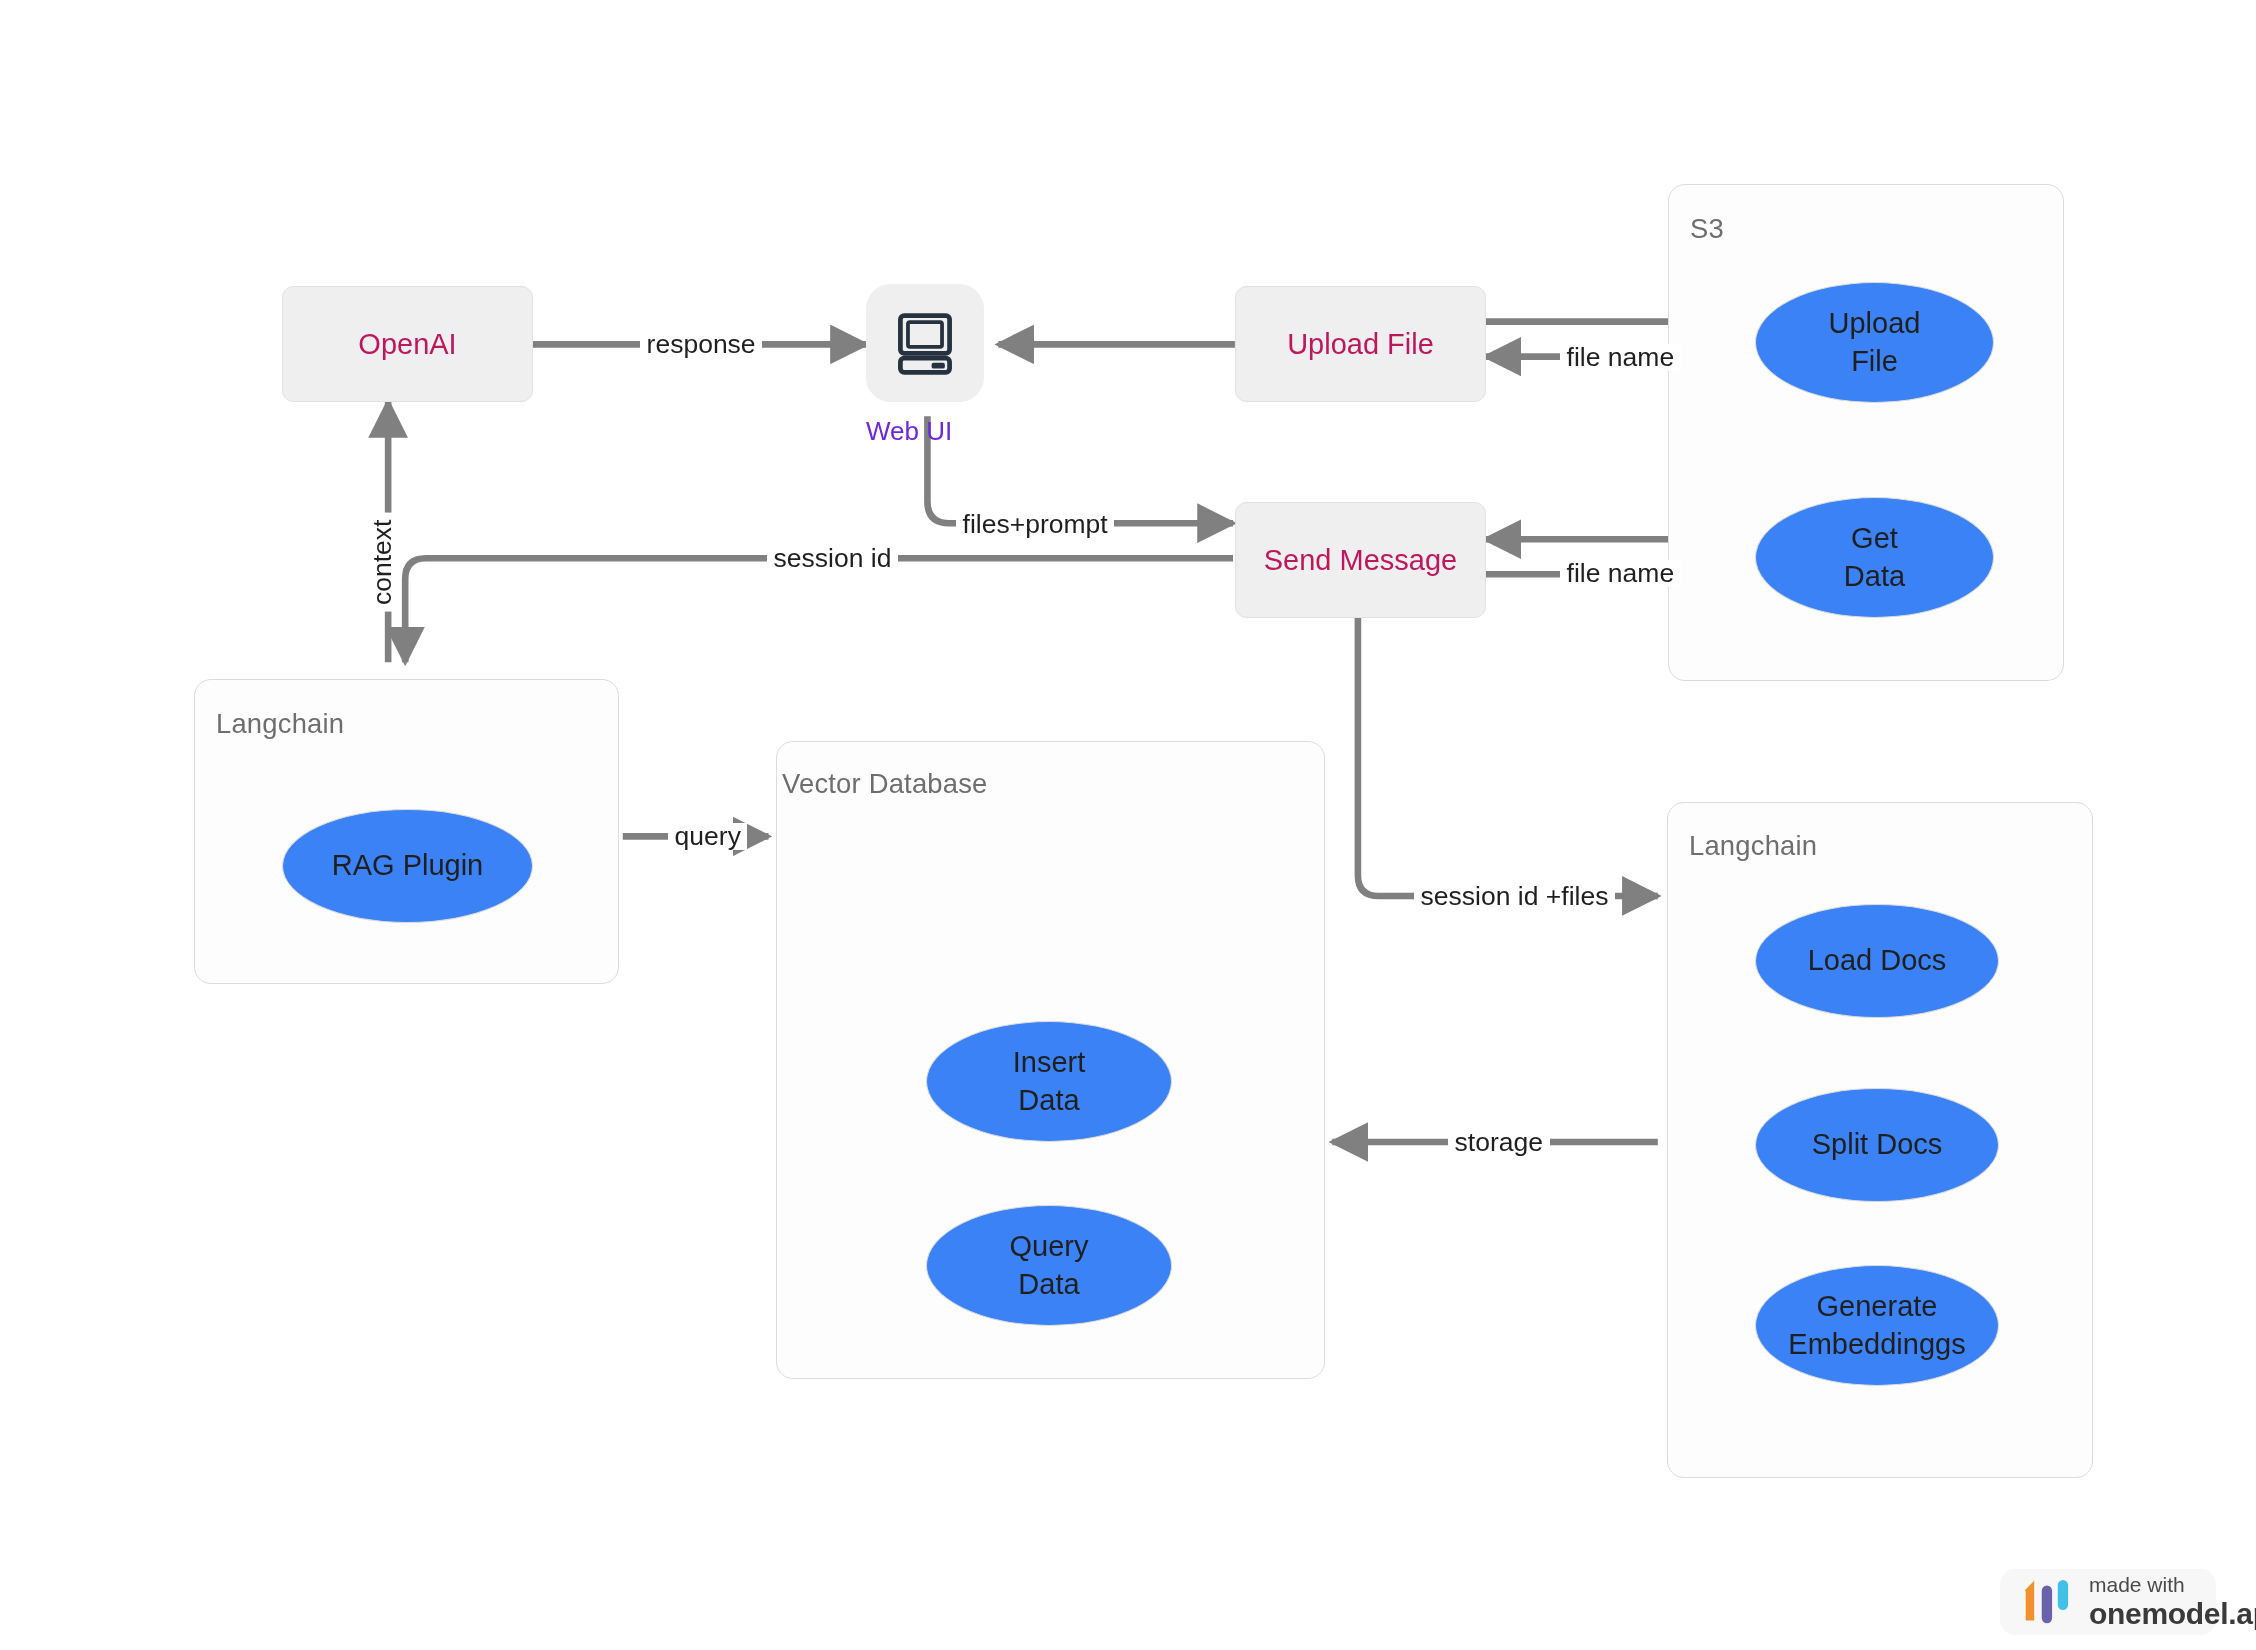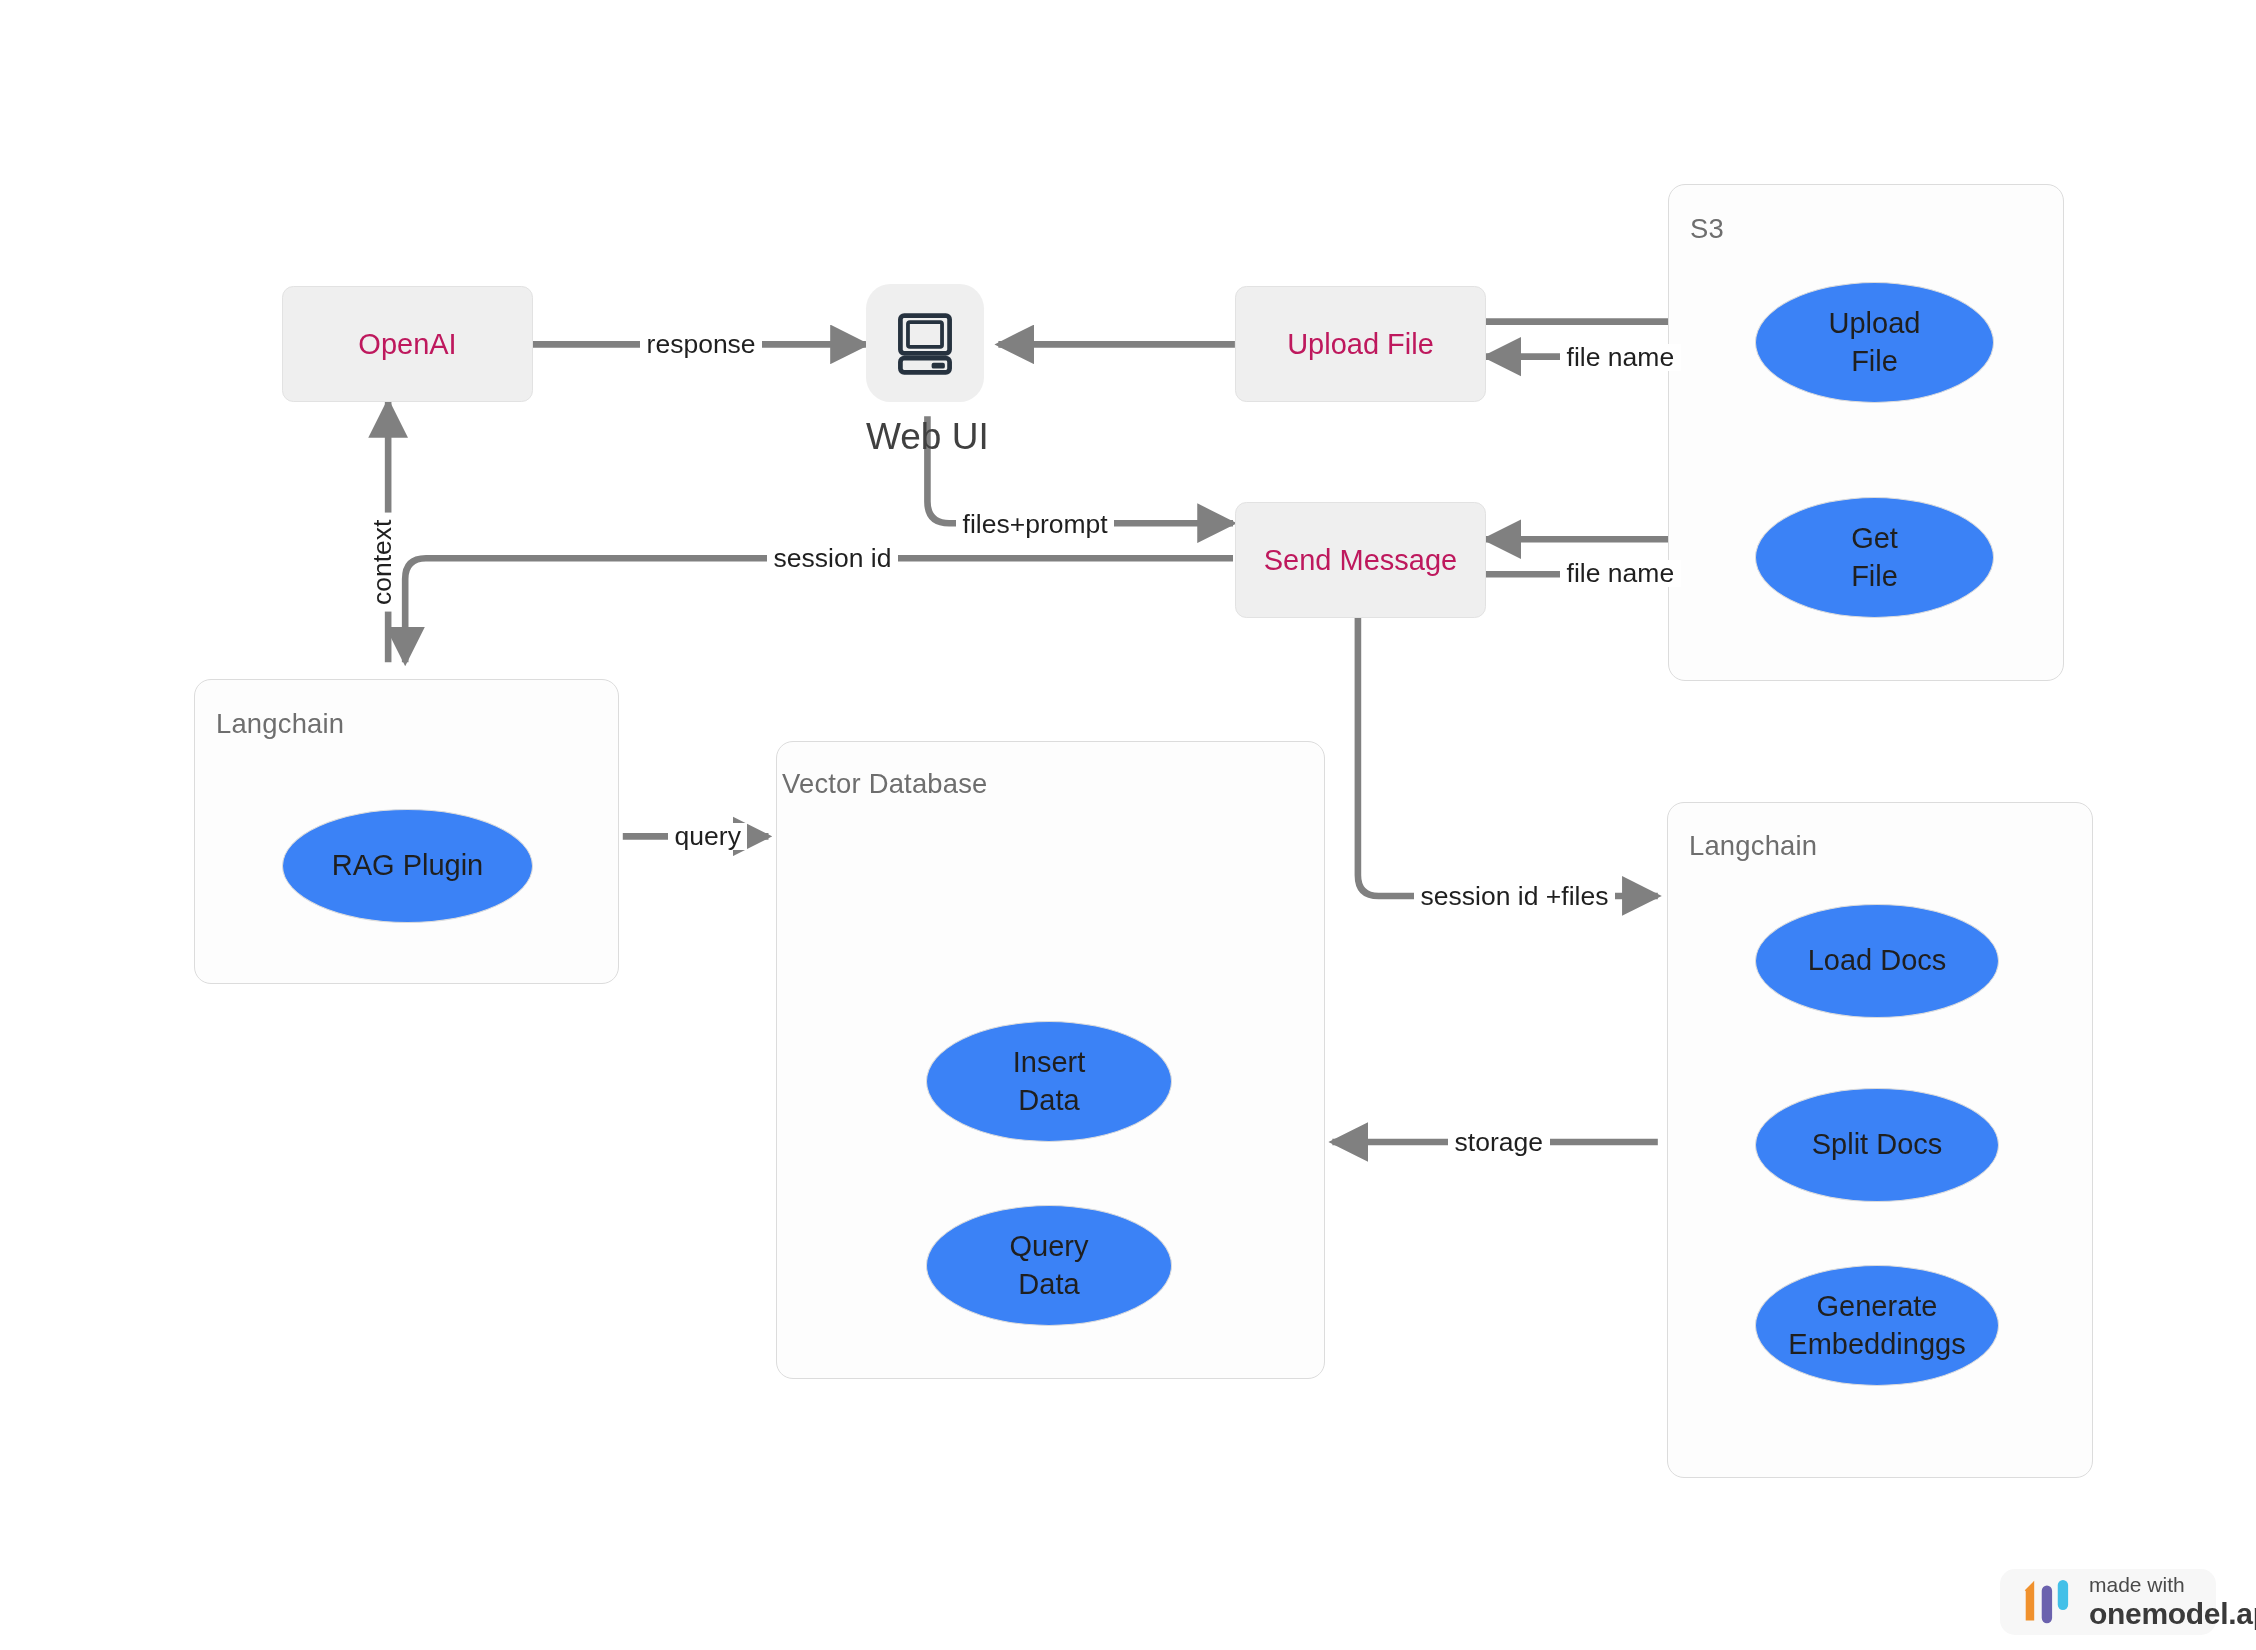--- a/index.html
+++ b/index.html
@@ -58,22 +58,22 @@
   
   .icon-node{
     position:absolute;
     background:#efefef;
     border-radius:24.6px;
     display:flex;align-items:center;justify-content:center;
     box-sizing:border-box;
   }
   .icon-caption{
     position:absolute;
-    color:#404040;
-    font-size:37px;
+    color:#6d28d9;
+    font-size:26px;
     text-align:left;
     white-space:nowrap;
   }
 
   
   .edge-label{
     position:absolute;
     color:#1f1f1f;
     font-size:26.5px;
     white-space:nowrap;
@@ -165,21 +165,21 @@
   <div class="icon-caption" style="left:866px;top:416px;width:118px;">Web UI</div>
 
   <div class="node-rect" style="left:1235px;top:286px;width:251px;height:116px;">Upload File</div>
 
   <div class="node-rect" style="left:1235px;top:502px;width:251px;height:116px;">Send Message</div>
 
   <div class="node-ellipse" style="left:1755px;top:282px;width:239px;height:121px;">Upload
 File</div>
 
   <div class="node-ellipse" style="left:1755px;top:497px;width:239px;height:121px;">Get
-File</div>
+Data</div>
 
   <div class="node-ellipse" style="left:282px;top:809px;width:251px;height:114px;">RAG Plugin</div>
 
 
   <div class="node-ellipse" style="left:926px;top:1021px;width:246px;height:121px;">Insert
 Data</div>
 
   <div class="node-ellipse" style="left:926px;top:1205px;width:246px;height:121px;">Query
 Data</div>
 

